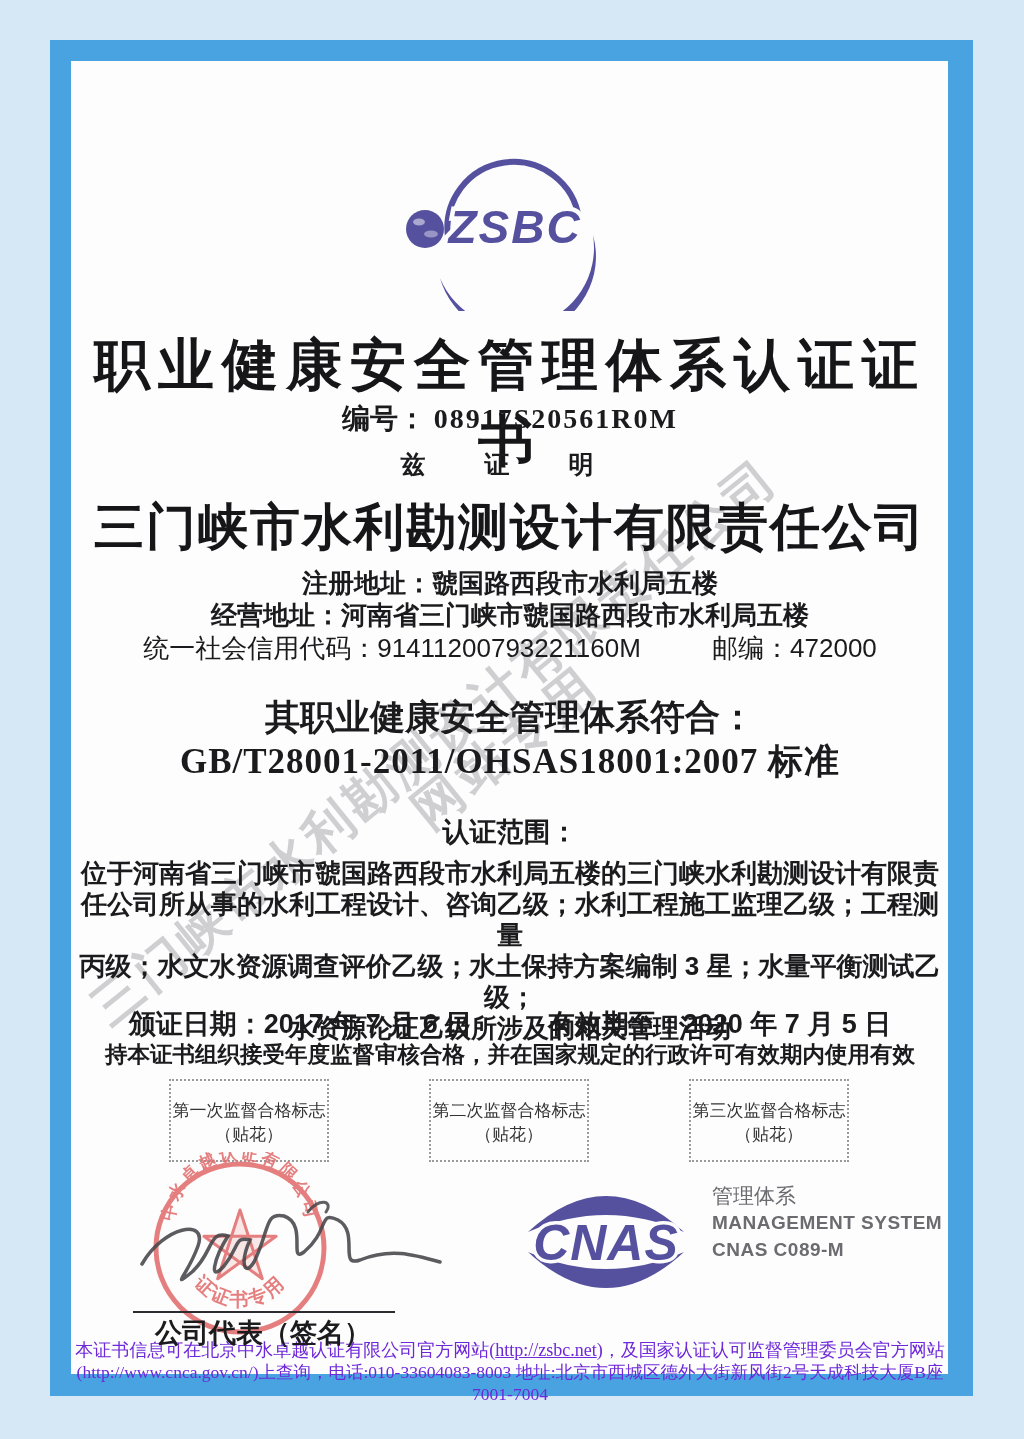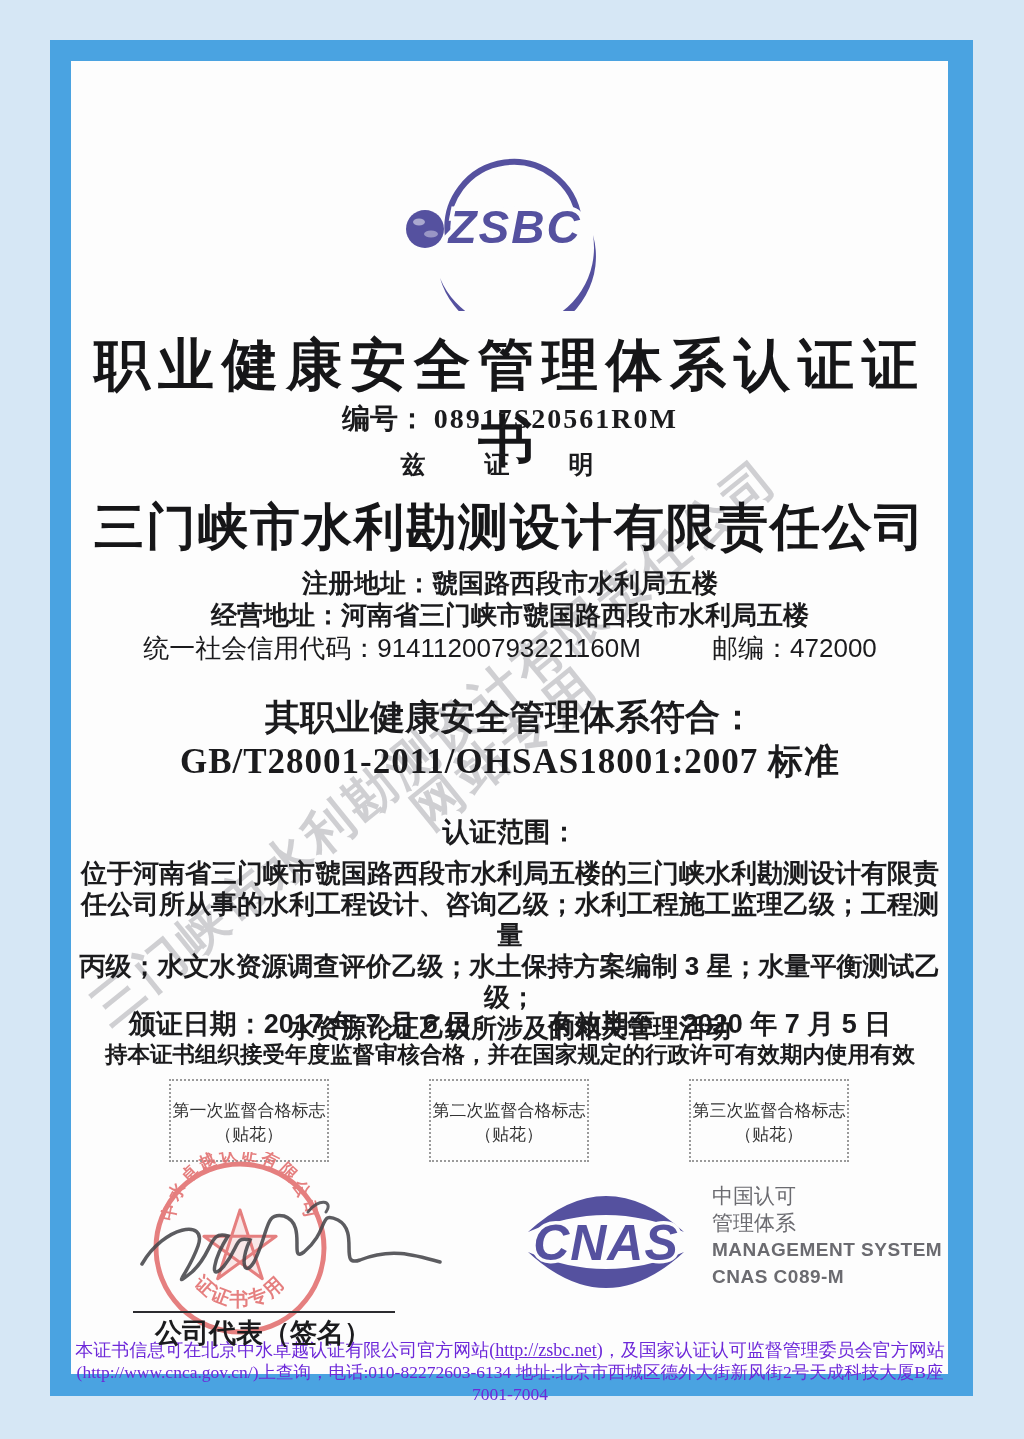--- a/index.html
+++ b/index.html
@@ -149,22 +149,21 @@
 <div class="sigline"></div>
 <div class="siglabel">公司代表（签名）</div>
 
 <svg class="abs" style="left:520px;top:1176px;" width="172" height="132" viewBox="0 0 172 132">
   <path d="M 8,56 Q 86,-16 164,56 Q 86,22 8,56 Z" fill="#55519f"></path>
   <path d="M 8,76 Q 86,148 164,76 Q 86,110 8,76 Z" fill="#55519f"></path>
   <text x="86" y="84" text-anchor="middle" font-family="Liberation Sans, sans-serif" font-size="50" font-weight="bold" font-style="italic" letter-spacing="1" fill="#55519f" stroke="#fdfdfd" stroke-width="7" paint-order="stroke">CNAS</text>
 </svg>
 
 <div class="cnas-text">
-  <div class="cn">中国认可</div>
   <div class="cn">管理体系</div>
   <div class="en">MANAGEMENT SYSTEM</div>
   <div class="en">CNAS C089-M</div>
 </div>
 
 <div class="row footer f1">
   <span>本证书信息可在北京中水卓越认证有限公司官方网站(</span><span class="u">http://zsbc.net</span><span>)，及国家认证认可监督管理委员会官方网站</span>
 </div>
-<div class="row footer f2">(http://www.cnca.gov.cn/)上查询，电话:010-82272603-6134 地址:北京市西城区德外大街新风街2号天成科技大厦B座7001-7004</div>
+<div class="row footer f2">(http://www.cnca.gov.cn/)上查询，电话:010-33604083-8003 地址:北京市西城区德外大街新风街2号天成科技大厦B座7001-7004</div>
 
 </body></html>

